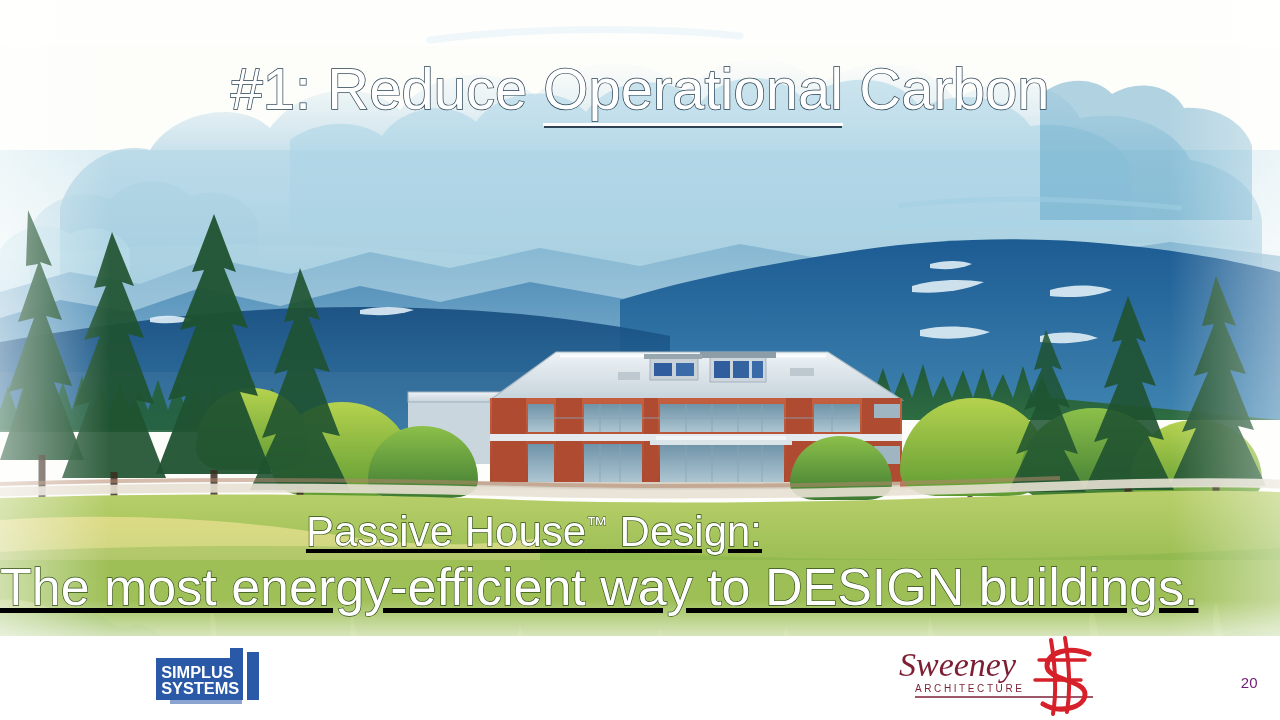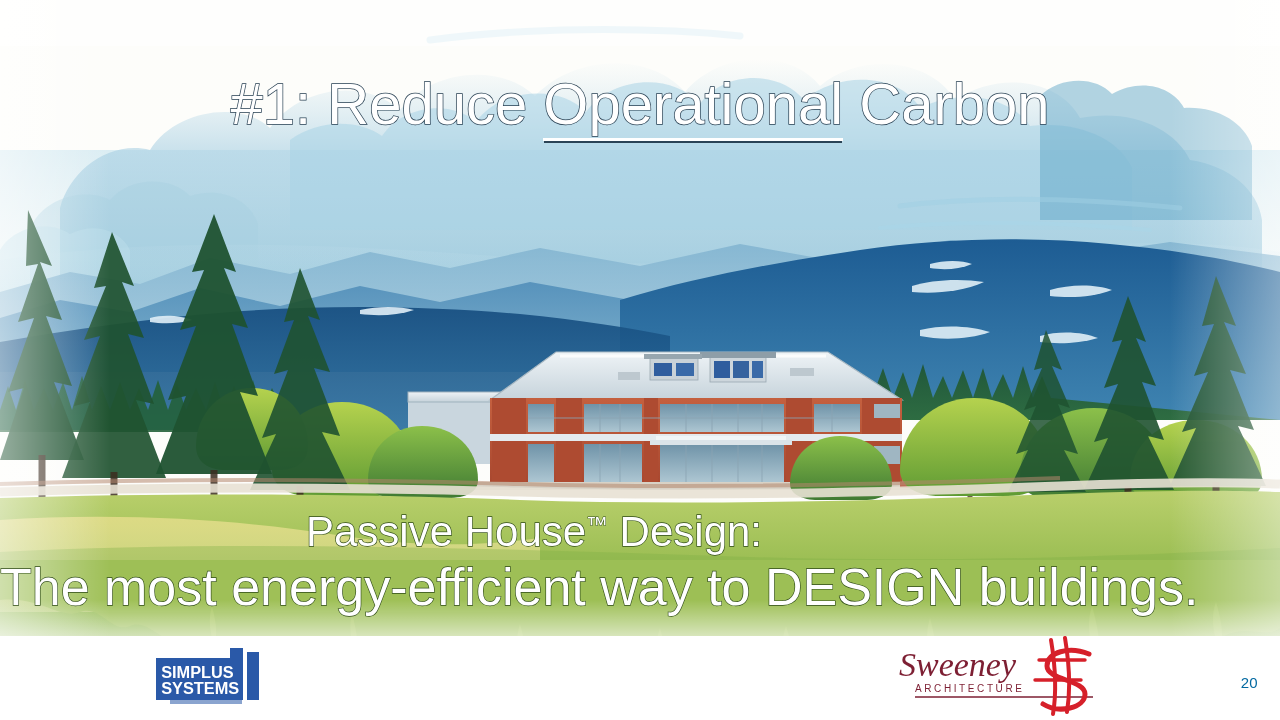--- a/index.html
+++ b/index.html
@@ -28,21 +28,21 @@
     left: 0; top: 0;
     width: 1280px;
     height: 720px;
   }
   #artwork svg { display: block; width: 1280px; height: 720px; }
 
   
   #title-block {
     position: absolute;
     left: 0;
-    top: 74px;
+    top: 59px;
     width: 1280px;
     text-align: center;
     pointer-events: none;
   }
   #title-text {
     display: inline-block;
     font-family: "Liberation Sans", sans-serif;
     font-size: 58px;
     font-weight: 400;
     line-height: 1.05;
@@ -60,20 +60,21 @@
   }
 
   
   #subtitle-block {
     position: absolute;
     left: 0;
     top: 508px;
     width: 1068px;
     text-align: center;
     pointer-events: none;
+    text-decoration: underline;
   }
   .sub-line {
     font-family: "Liberation Sans", sans-serif;
     color: #ffffff;
     -webkit-text-stroke: 1.3px #2f4b18;
     paint-order: stroke fill;
     white-space: nowrap;
   }
   #subtitle-line-1 {
     font-size: 42px;
@@ -110,21 +111,21 @@
   }
   #sweeney-logo svg { display: block; }
 
   
   #page-number {
     position: absolute;
     right: 22px;
     top: 674px;
     font-family: "Liberation Sans", sans-serif;
     font-size: 15px;
-    color: #0369a1;
+    color: #701a75;
     letter-spacing: .3px;
   }
 </style>
 </head>
 <body>
 
 <div id="slide">
 
   <div id="artwork">
     <svg viewBox="0 0 1280 720" xmlns="http://www.w3.org/2000/svg">

